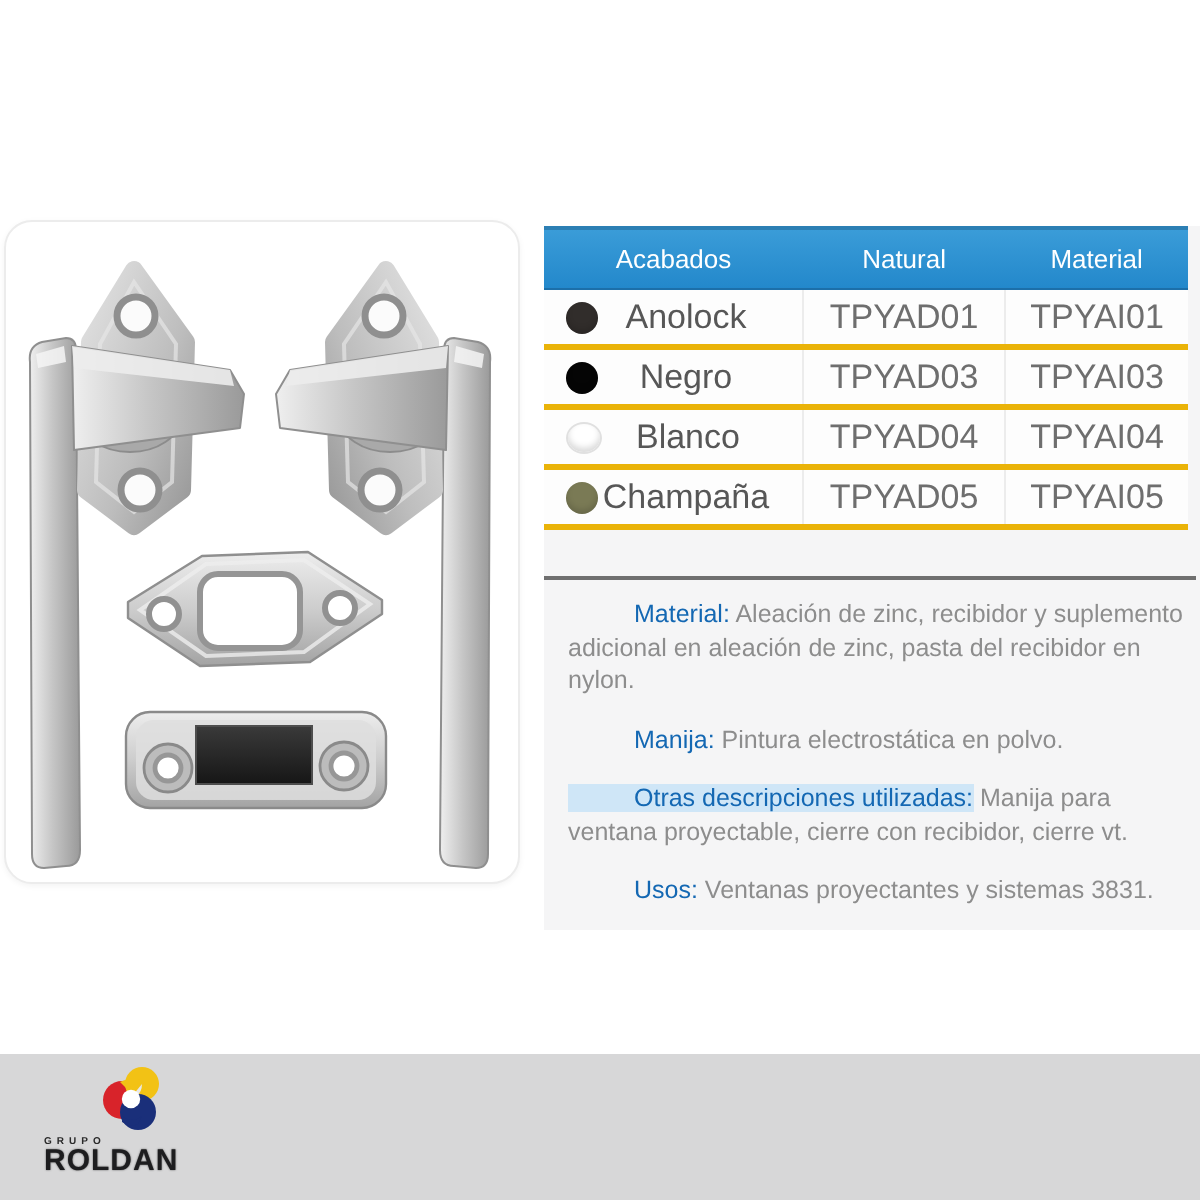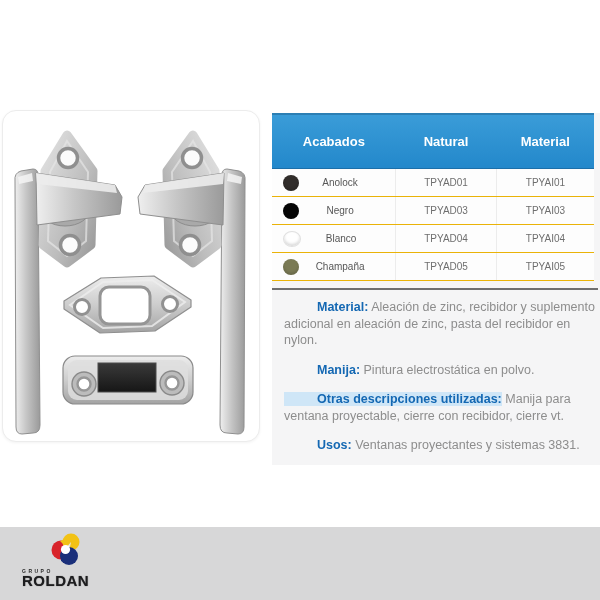--- a/index.html
+++ b/index.html
@@ -28,44 +28,44 @@
   .product-card svg{display:block;}
 
   
   .right-panel{position:absolute;left:272px;top:113px;width:328px;height:352px;background:#f5f5f6;}
 
   
   .finish-table{width:322px;border-collapse:collapse;background:#fdfdfd;}
   .finish-table thead th{
     height:27px;background:linear-gradient(#3a9cd8,#2388cb);
     border-top:2px solid #2c7fb4;border-bottom:1px solid #1c6fa9;
-    color:#ffffff;font-size:13px;font-weight:bold;text-align:center;padding:13px;
+    color:#ffffff;font-size:13px;font-weight:normal;text-align:center;padding:1px;
   }
   .finish-table td{
-    height:27px;font-size:10px;color:#6e6e6e;text-align:center;
-    border-bottom:1px solid #eab308;border-right:1px solid #ececec;padding:0;
+    height:27px;font-size:17px;color:#6e6e6e;text-align:center;
+    border-bottom:3px solid #eab308;border-right:1px solid #ececec;padding:0;
     background:#fdfdfd;
   }
   .finish-table td:last-child{border-right:none;margin-left:48px;}
   .col-acabados{width:128px;}
   .col-derecha{width:102px;}
   .col-izquierda{width:92px;}
   .finish-cell{display:flex;align-items:center;height:27px;}
   .swatch{width:16px;height:16px;border-radius:50%;margin-left:11px;flex:0 0 16px;
     box-shadow:inset 0 -2px 3px rgba(0,0,0,.15);}
   .swatch.light-ring{border:1px solid #e0e0e0;width:14px;height:14px;}
   .finish-name{flex:1;text-align:center;color:#575757;padding-right:14px;}
 
   
   .panel-divider{position:absolute;left:0;top:175px;width:326px;height:0;border-top:2px solid #6f6f6f;}
 
   
   .specs{position:absolute;left:12px;top:186px;width:312px;}
   .spec-item{font-size:12.5px;line-height:16.5px;color:#8d8d8d;margin:0 0 13px 0;}
-  .spec-label{color:#1468b3;font-weight:bold;padding-left:33px;}
+  .spec-label{color:#1468b3;font-weight:normal;padding-left:33px;}
   .spec-label.highlight{background:#cfe6f7;}
 </style>
 </head>
 <body>
 
 <div class="stage">
 
   <div class="footer-band"></div>
 
   <div class="logo">

